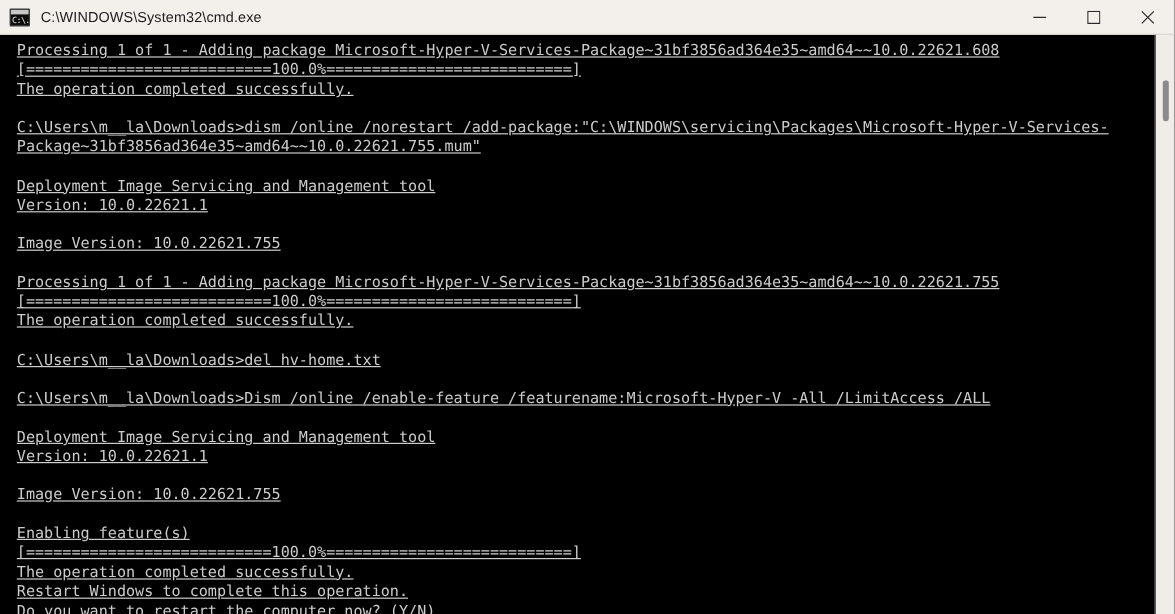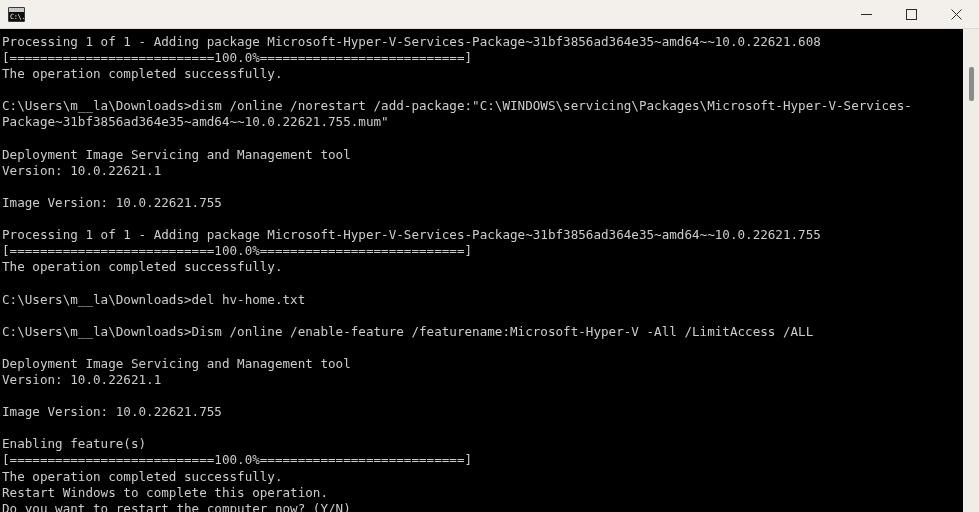--- a/index.html
+++ b/index.html
@@ -97,25 +97,26 @@
     min-height: 0;
     background: #000000;
   }
   .console {
     flex: 1;
     background: #000000;
     color: #cccccc;
     font-family: "DejaVu Sans Mono", monospace;
     font-size: 12.6px;
     line-height: 16.1px;
-    padding: 5px 0 0 2px;
+    padding: 5px 0 0 14px;
     white-space: pre;
     overflow: hidden;
     box-sizing: border-box;
     letter-spacing: 0px;
+    text-decoration: underline;
   }
   .console .line {
     height: 16.1px;
     white-space: pre;
   }
   
   .scrollbar {
     width: 17px;
     min-width: 17px;
     background: #f0ede9;
@@ -137,20 +138,21 @@
 <body>
 
 <div class="window">
 
   <div class="titlebar">
     <div class="titlebar-left">
       <div class="cmd-icon">
         <div class="bar"></div>
         <div class="glyph">C:\.</div>
       </div>
+      <div class="title-text">C:\WINDOWS\System32\cmd.exe</div>
     </div>
     <div class="winbtns">
       <div class="winbtn">
         <svg width="11" height="11" viewBox="0 0 11 11">
           <line x1="0" y1="5.5" x2="11" y2="5.5" stroke="currentColor" stroke-width="1"></line>
         </svg>
       </div>
       <div class="winbtn">
         <svg width="11" height="11" viewBox="0 0 11 11">
           <rect x="0.5" y="0.5" width="10" height="10" fill="none" stroke="currentColor" stroke-width="1"></rect>

